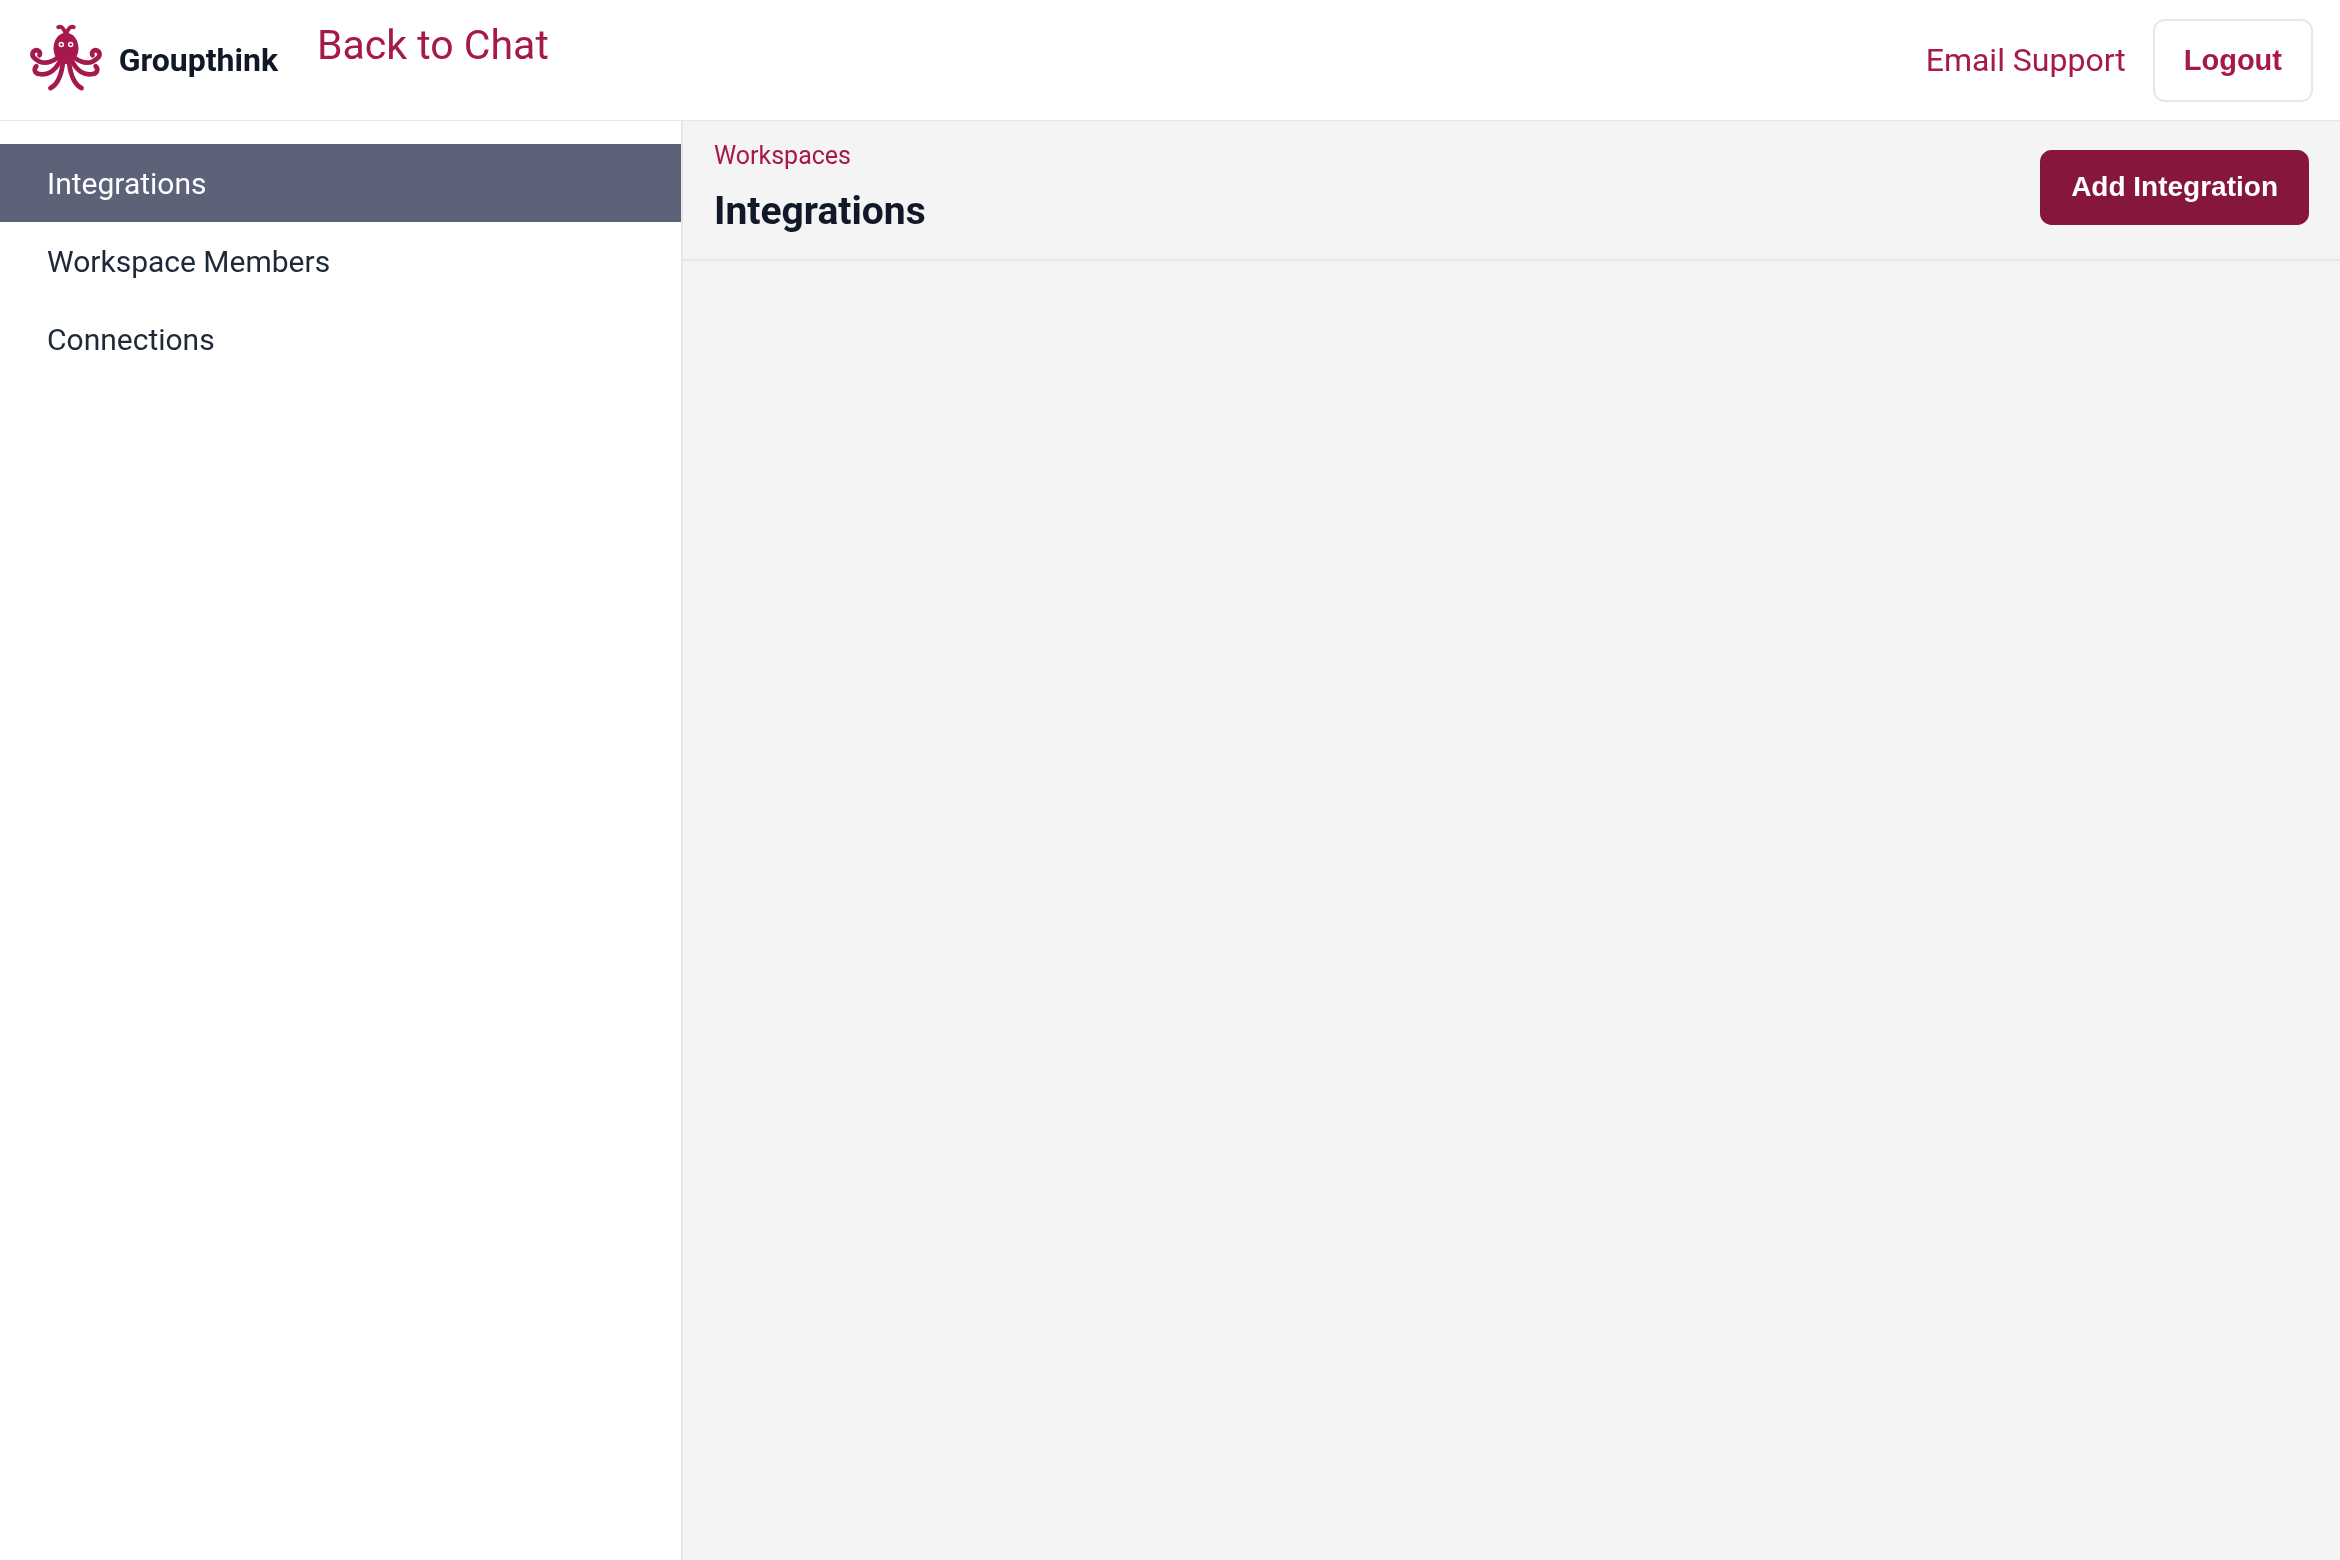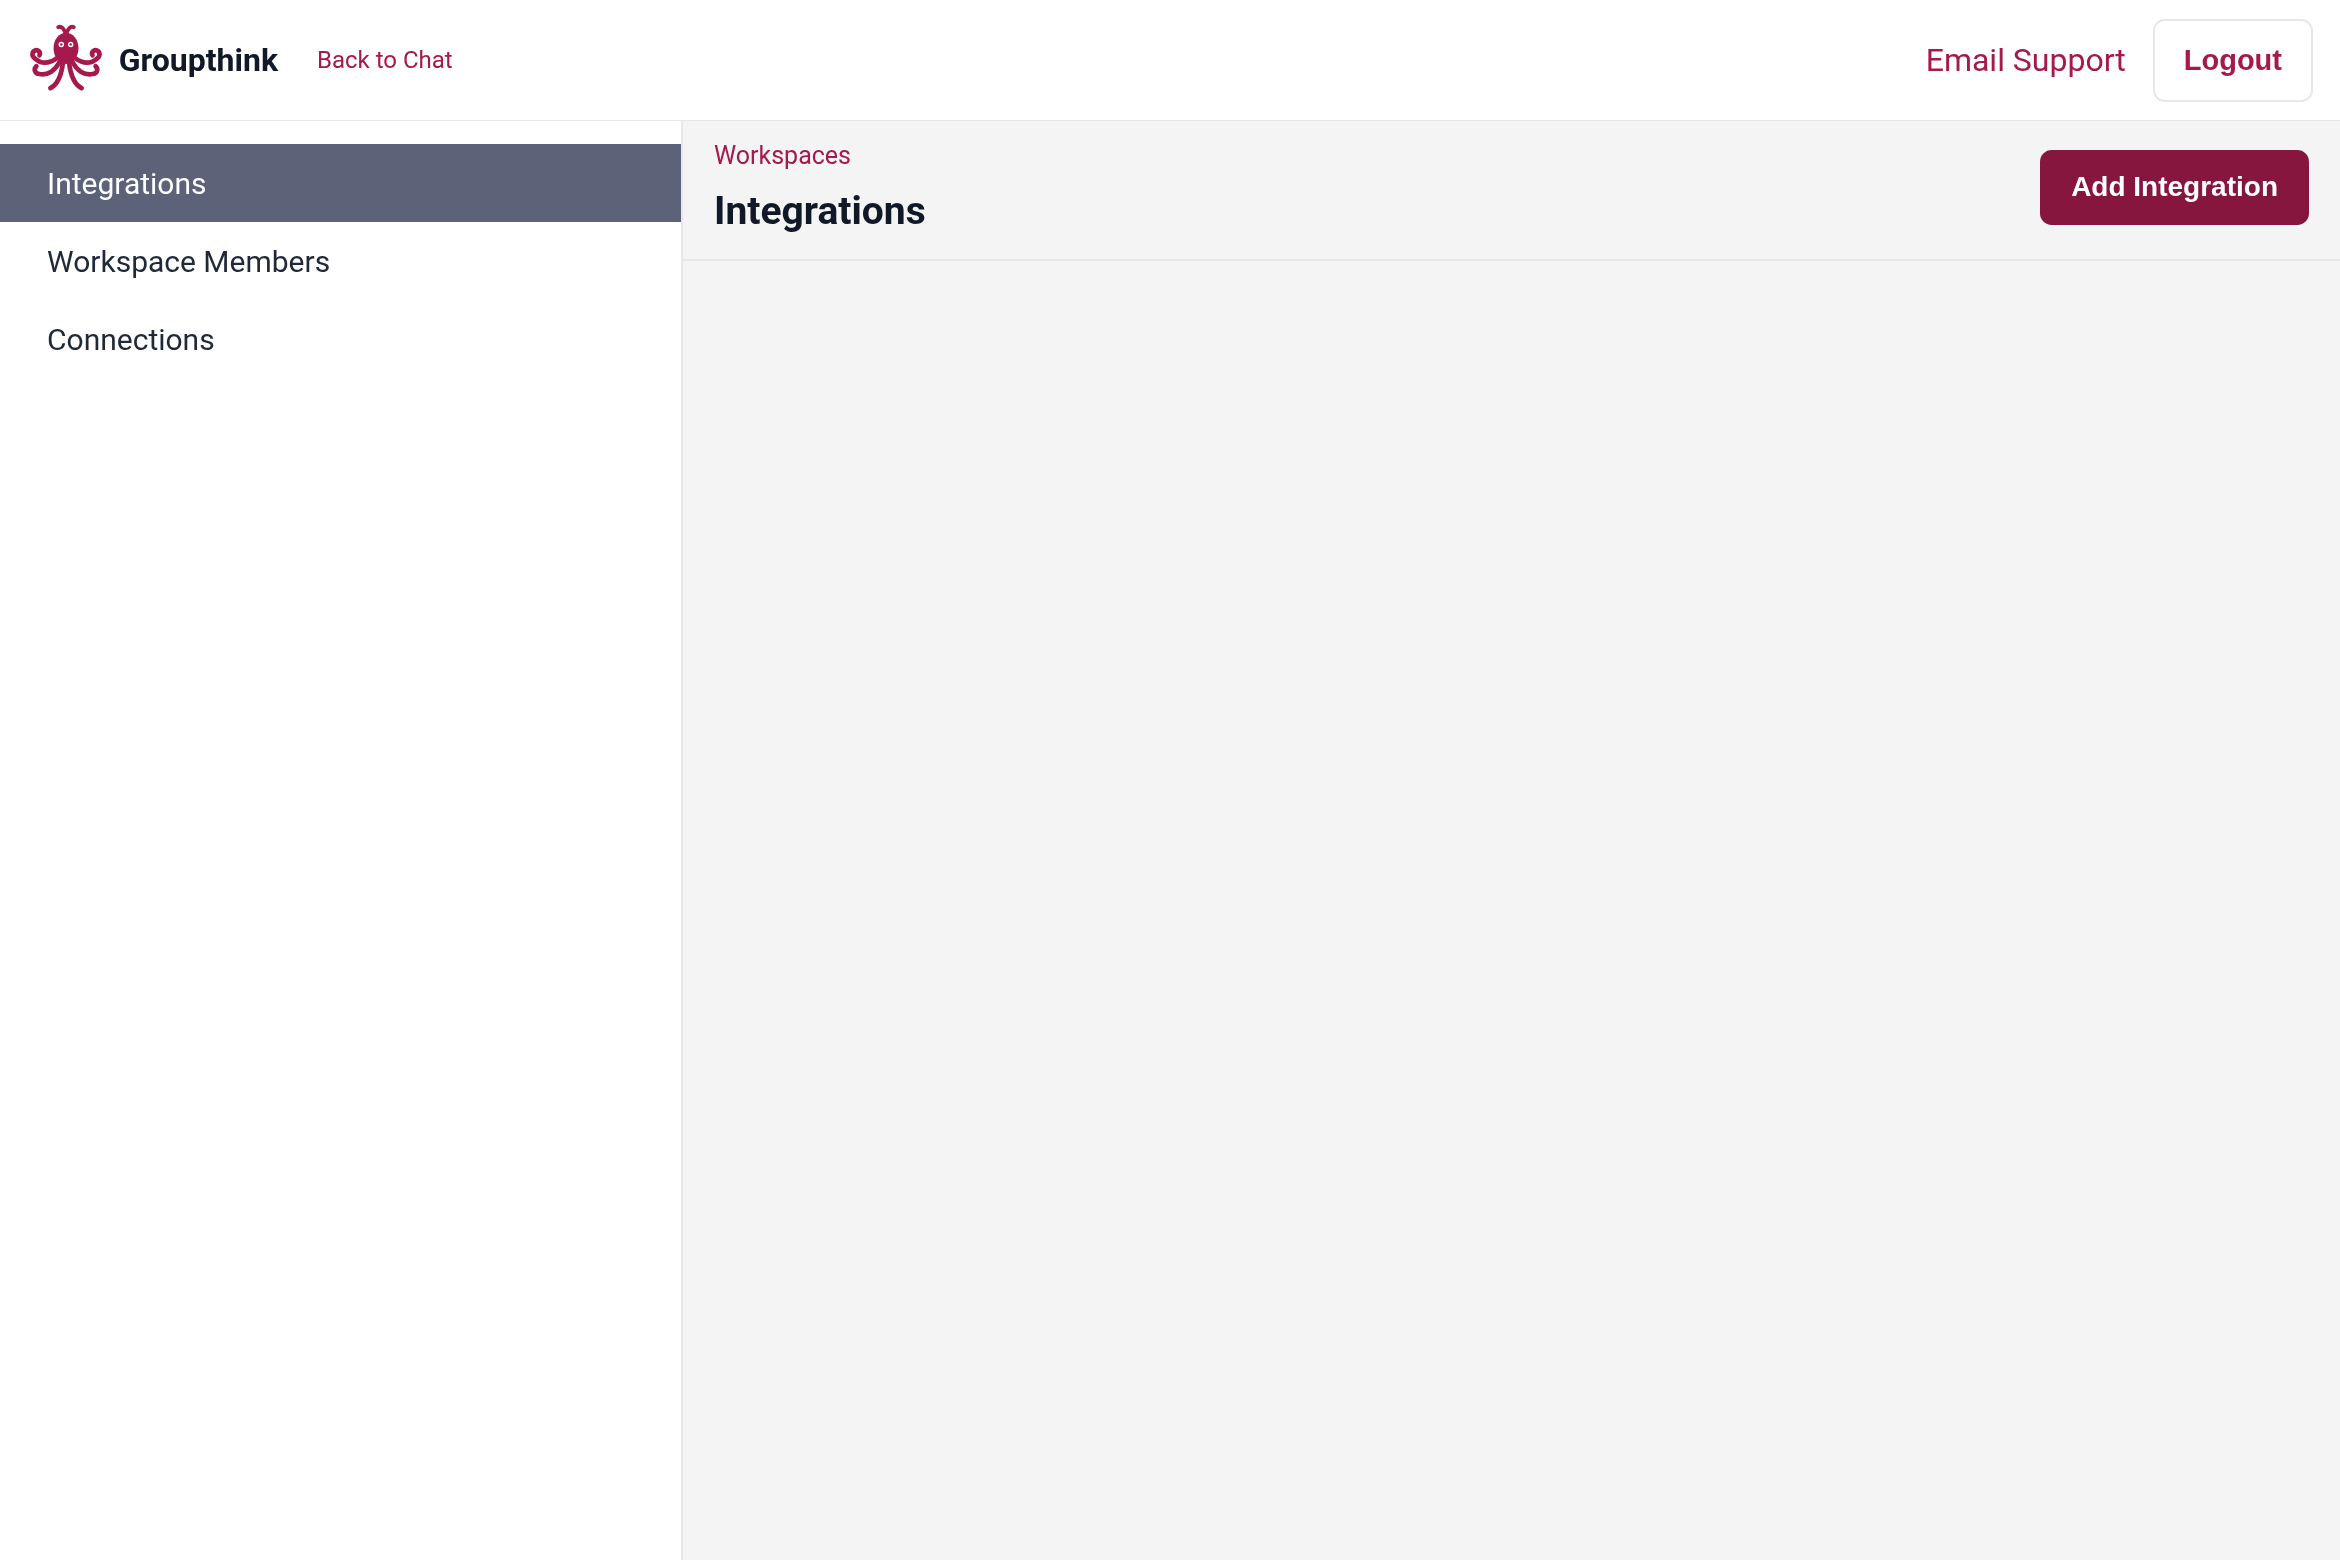--- a/index.html
+++ b/index.html
@@ -15,40 +15,39 @@
     .header {
       display: flex;
       align-items: center;
       justify-content: space-between;
       padding: 15.6px 27px;
       border-bottom: 1px solid #e5e7eb;
       height: 121px;
     }
     .header-left {
       display: flex;
-      align-items: center;
       gap: 39px;
     }
     .logo-group {
       display: flex;
       align-items: center;
       gap: 13.7px;
     }
     .logo-icon {
       width: 78px;
       height: 78px;
       color: #a6194c;
     }
     .brand-name {
       font-size: 32px;
       font-weight: 700;
       color: #111827;
     }
     .back-link {
-      font-size: 24px;
+      font-size: 41px;
       color: #a6194c;
       cursor: pointer;
     }
     .header-right {
       display: flex;
       align-items: center;
       gap: 27px;
     }
     .support-link {
       font-size: 32px;

